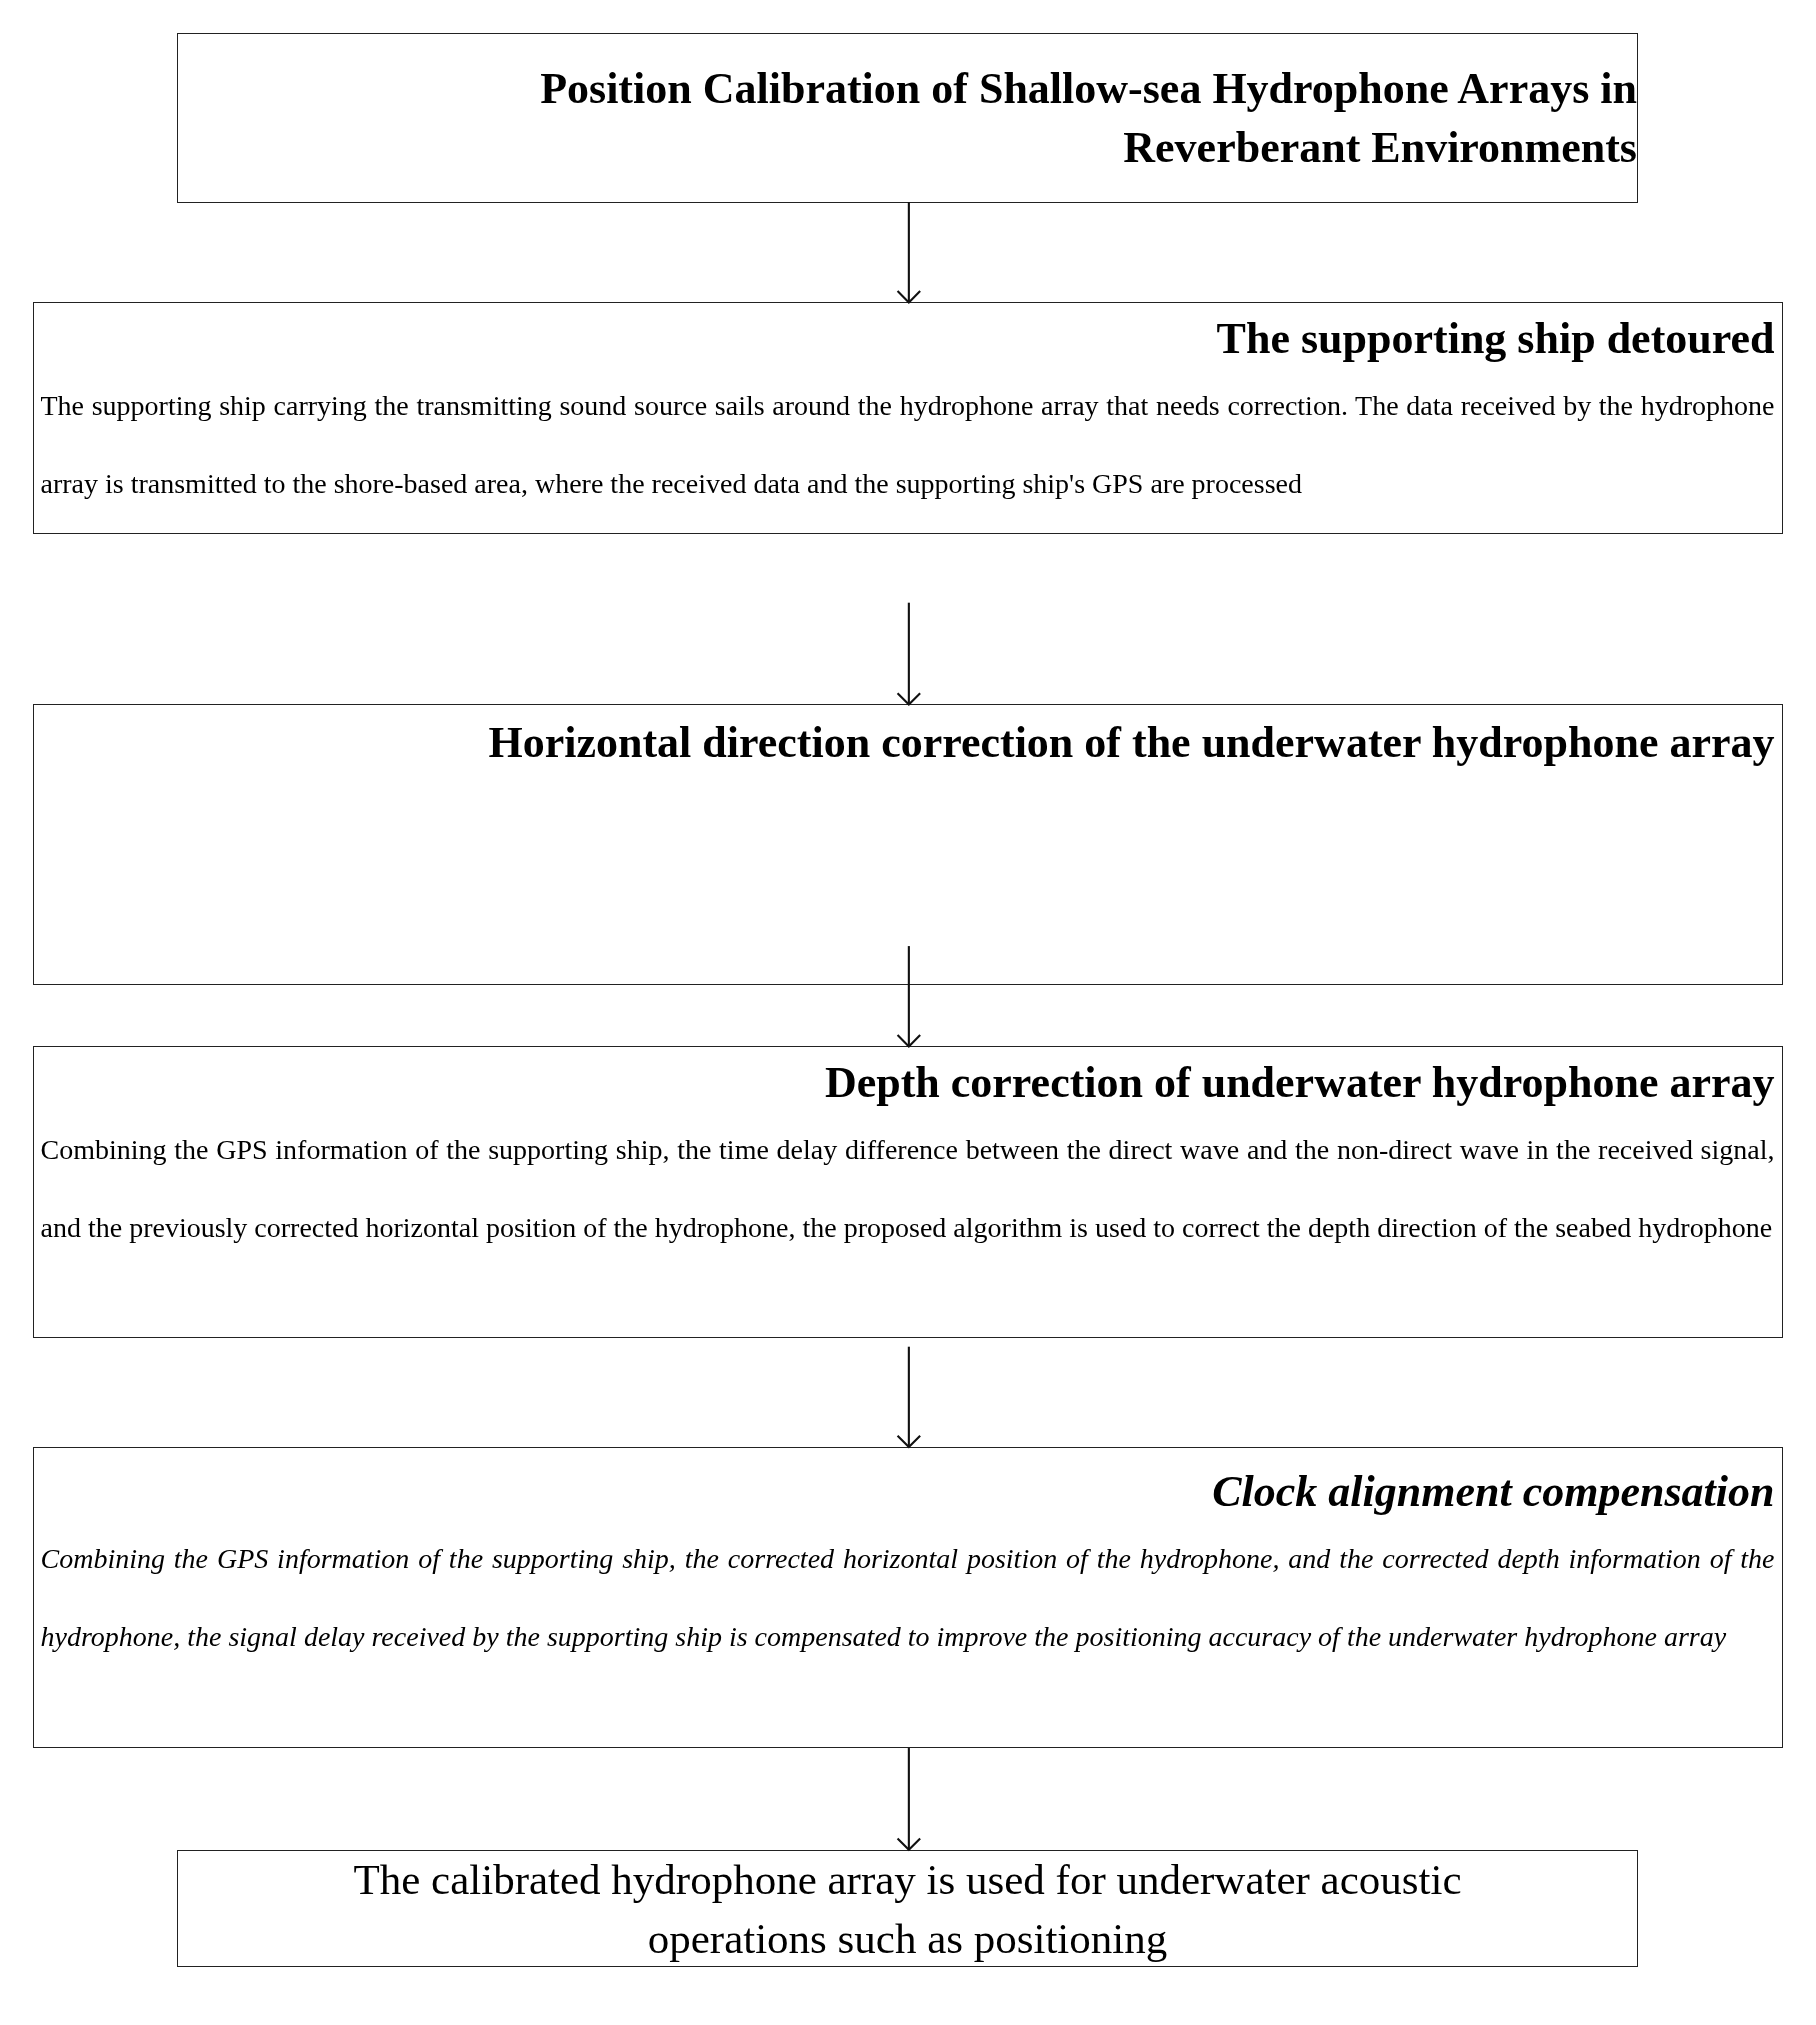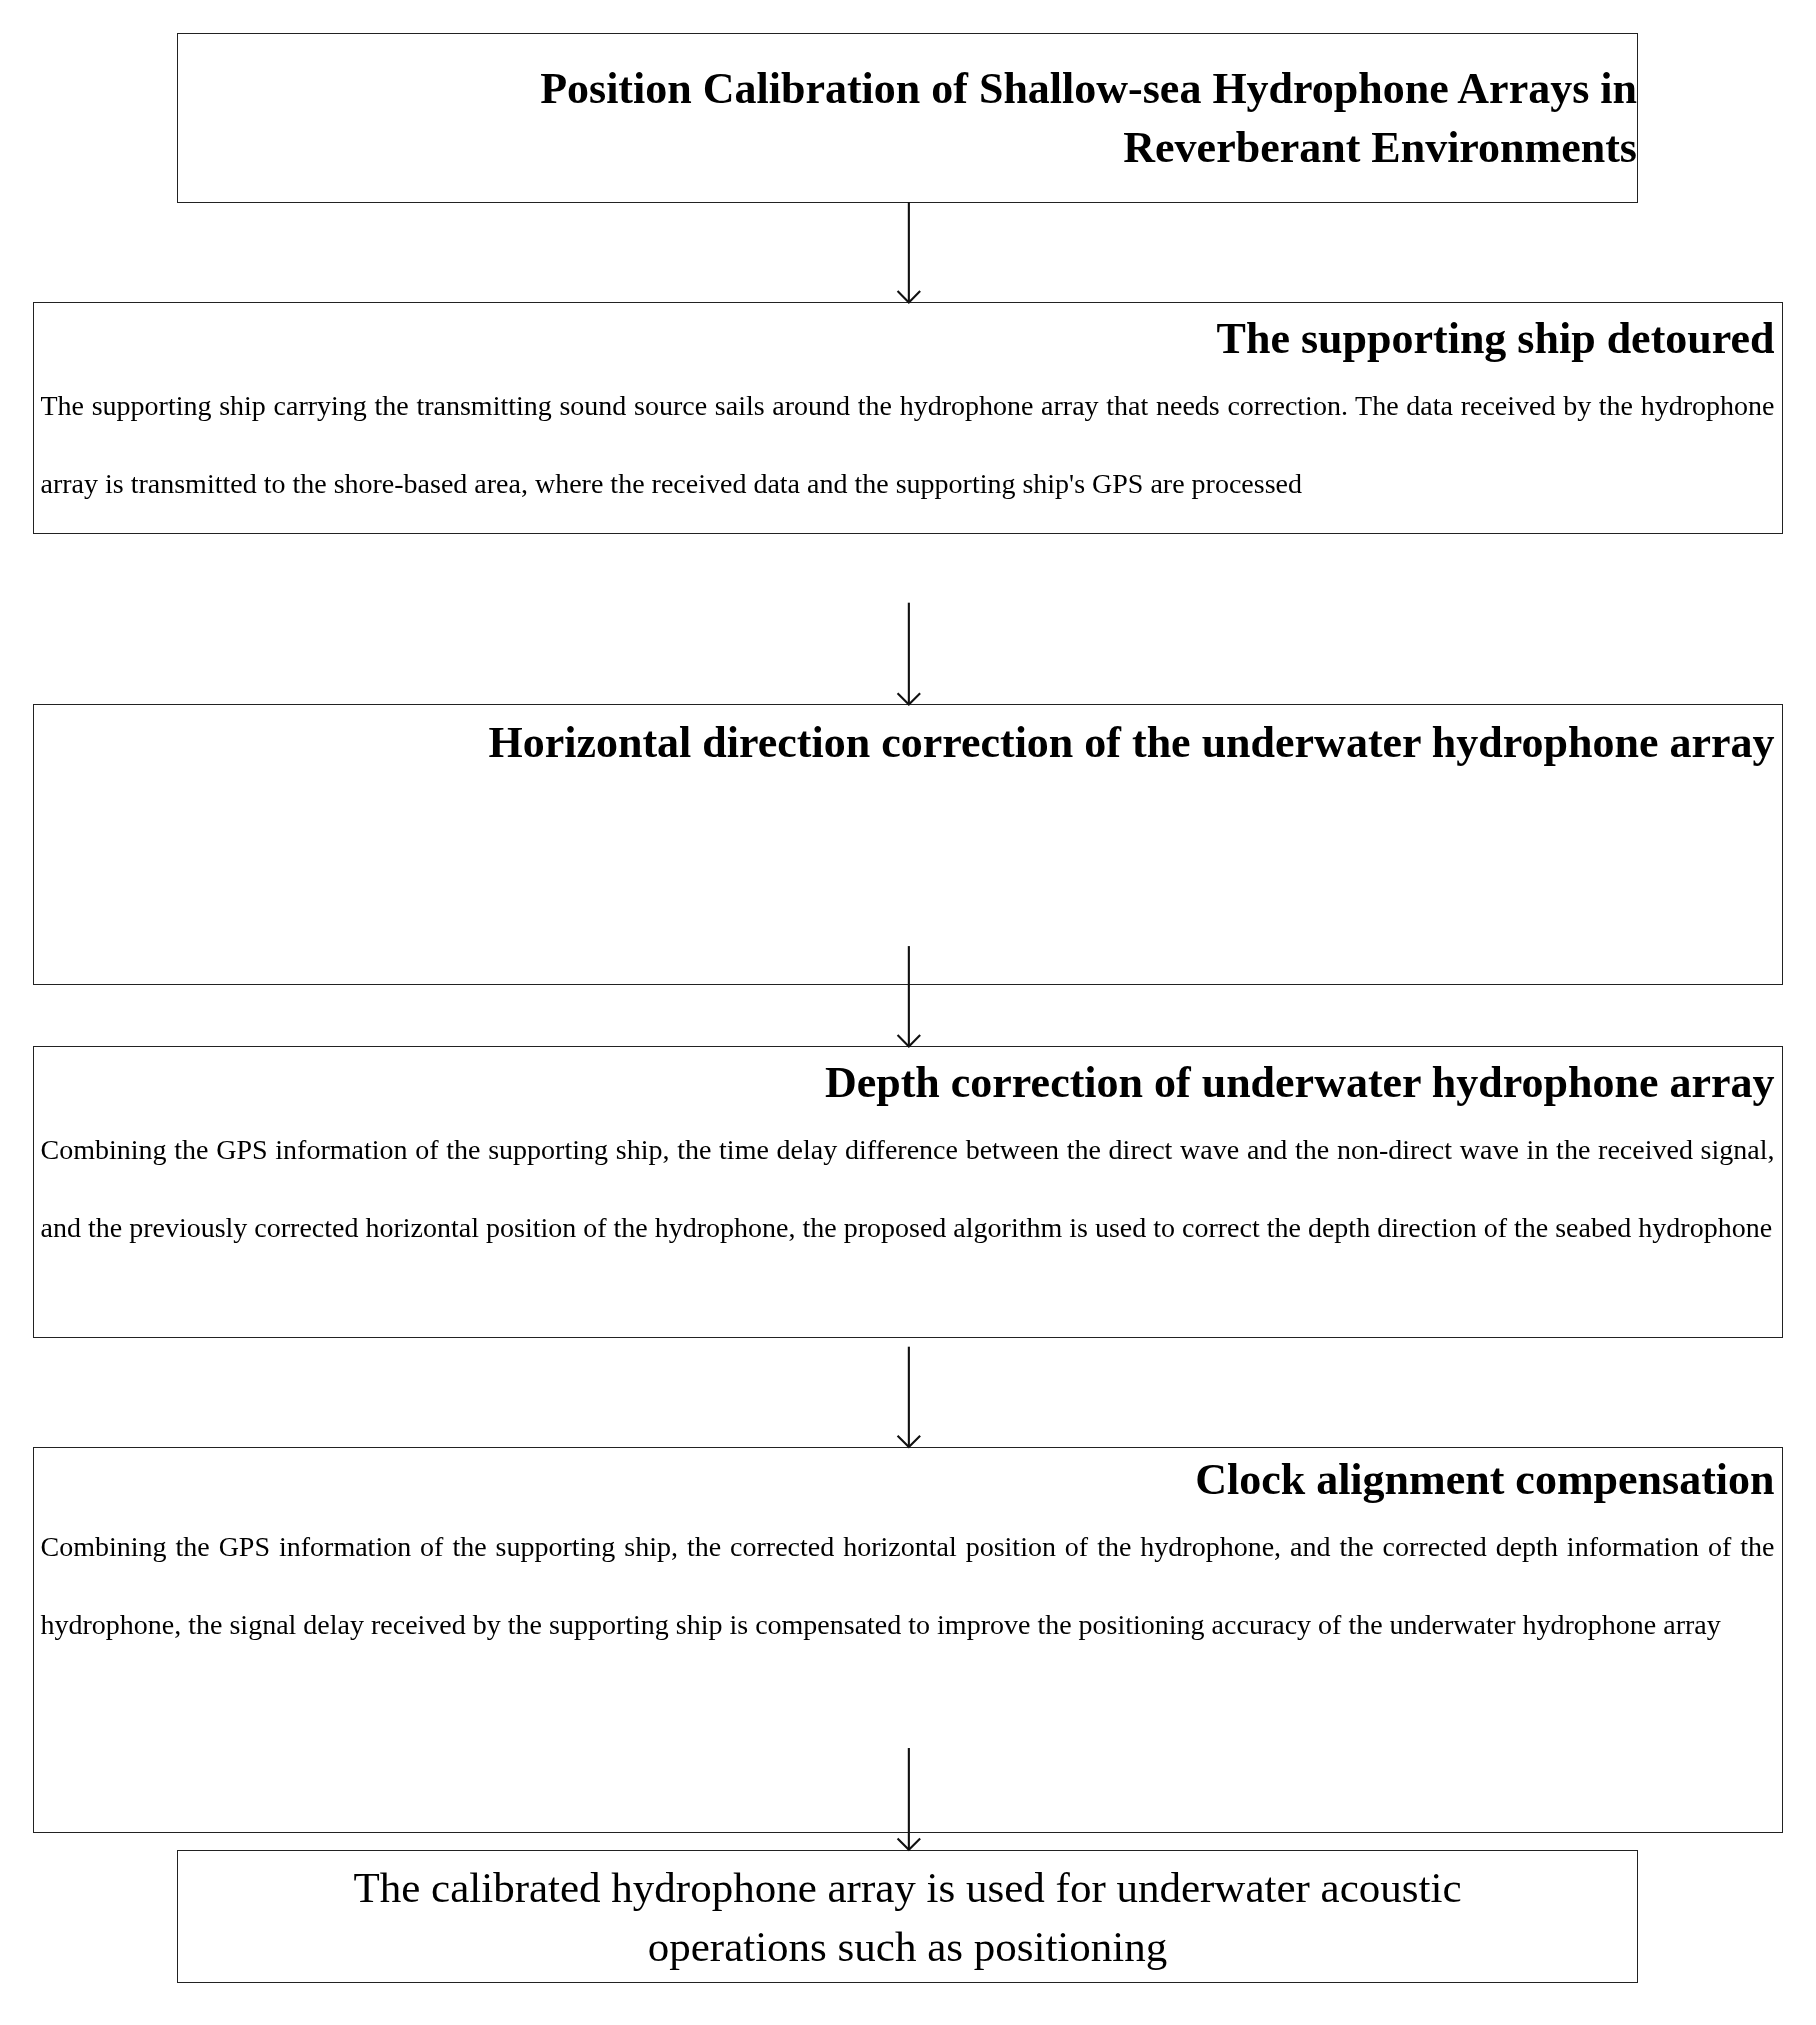--- a/index.html
+++ b/index.html
@@ -8,22 +8,22 @@
   .box { position:absolute; box-sizing:border-box; border:1.4px solid #222; background:#fff; }
   .box .heading { font-weight:bold; text-align:right; font-size:44px; line-height:57px; }
   .box .body { font-size:28px; line-height:78px; text-align:justify; text-align-last:left; }
   .wide { left:32.5px; width:1750px; padding:0 7px; }
   .narrow { left:177px; width:1461px; }
   #b1 { top:32.5px; height:170px; display:flex; flex-direction:column; justify-content:center; }
   #b1 .heading { line-height:59px; }
   #b2 { top:302px; height:232px; padding-top:7px; }
   #b3 { top:704px; height:281px; padding-top:8.5px; }
   #b4 { top:1046px; height:292px; padding-top:7px; }
-  #b5 { top:1447px; height:386px; padding-top:3px; }
-  #b6 { top:1850px; height:133px; display:flex; align-items:center; justify-content:center; }
+  #b5 { top:1447px; height:301px; padding-top:15px;font-style:italic; }
+  #b6 { top:1850px; height:117px; display:flex; align-items:center; justify-content:center; }
   #b6 .plain { font-size:43px; line-height:59px; text-align:center; }
   svg.arrows { position:absolute; left:0; top:0; width:1817px; height:2025px; pointer-events:none; }
 </style>
 </head>
 <body>
 
 <div class="box narrow" id="b1">
   <div class="heading">Position Calibration of Shallow-sea Hydrophone Arrays in</div>
   <div class="heading">Reverberant Environments</div>
 </div>

